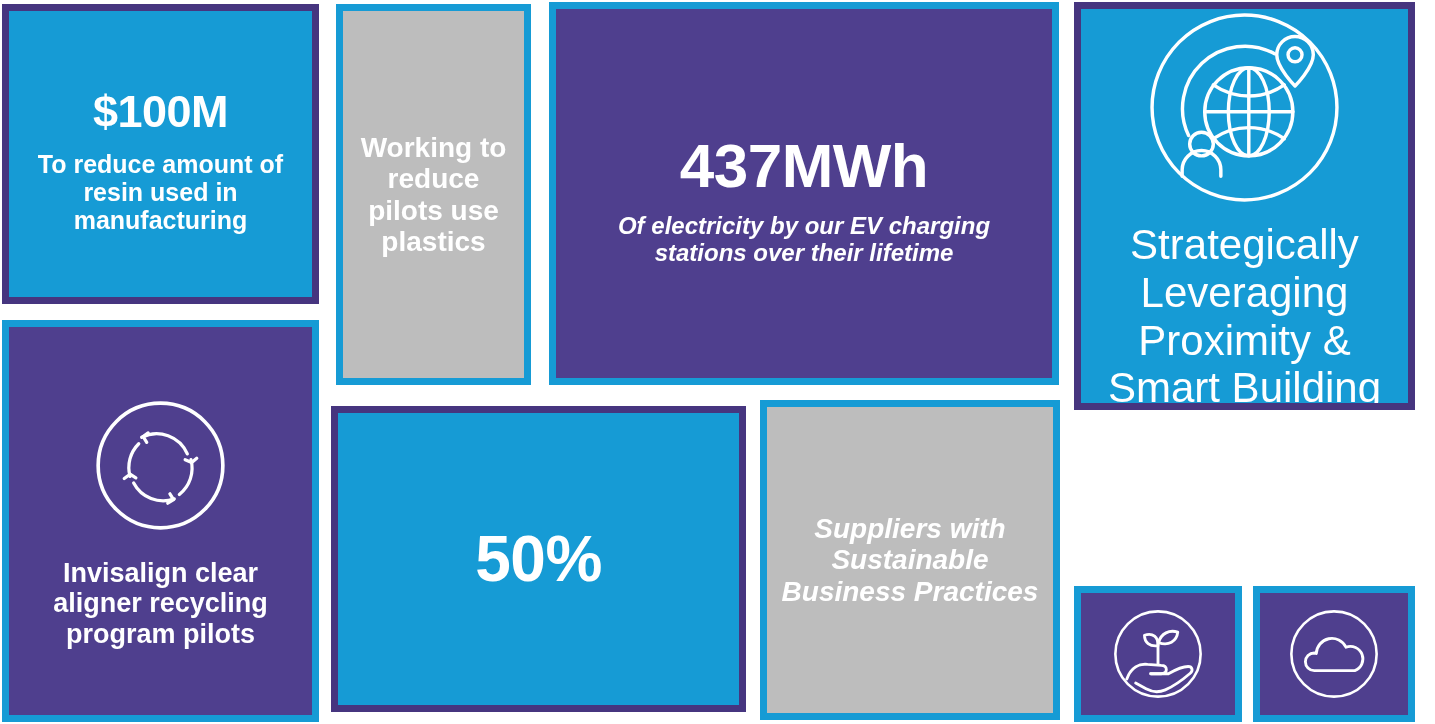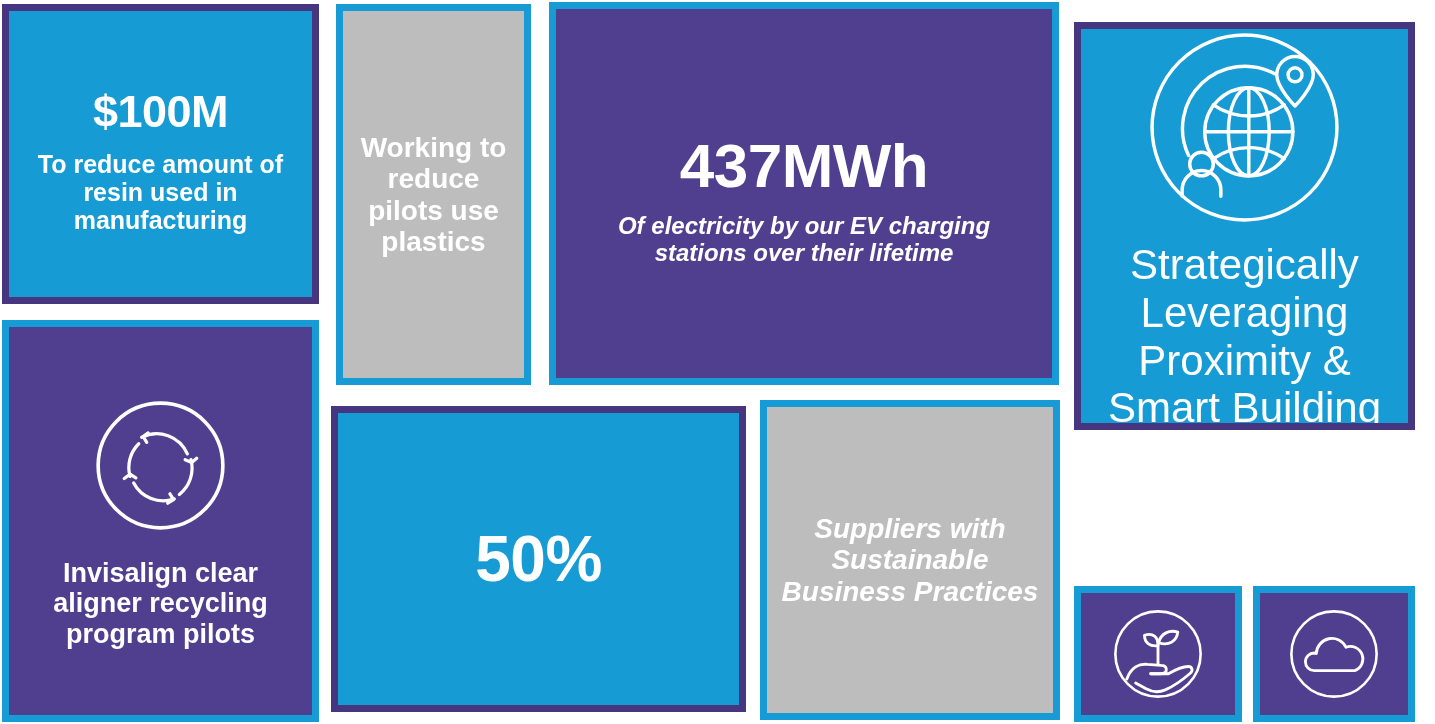--- a/index.html
+++ b/index.html
@@ -51,21 +51,21 @@
   .plain-caption {
     font-weight: normal;
     line-height: 1.14;
     margin: 0;
   }
 
   
   #tile-resin        { left: 2px;    top: 4px;   width: 317px; height: 300px; }
   #tile-plastics     { left: 336px;  top: 4px;   width: 195px; height: 381px; }
   #tile-electricity  { left: 549px;  top: 2px;   width: 510px; height: 383px; }
-  #tile-proximity    { left: 1074px; top: 2px;   width: 341px; height: 408px; margin-top: 20px; }
+  #tile-proximity    { left: 1074px; top: 2px;   width: 341px; height: 408px; }
   #tile-recycling    { left: 2px;    top: 320px; width: 317px; height: 402px; justify-content: center; }
   #tile-polymer      { left: 331px;  top: 406px; width: 415px; height: 306px; }
   #tile-suppliers    { left: 760px;  top: 400px; width: 300px; height: 320px; }
   #tile-sprout       { left: 1074px; top: 586px; width: 168px; height: 136px; }
   #tile-cloud        { left: 1253px; top: 586px; width: 162px; height: 136px; }
 
   
   #tile-resin .stat-number      { font-size: 45px; margin-bottom: 16px; }
   #tile-resin .stat-caption     { font-size: 25px; max-width: 250px; }
 

